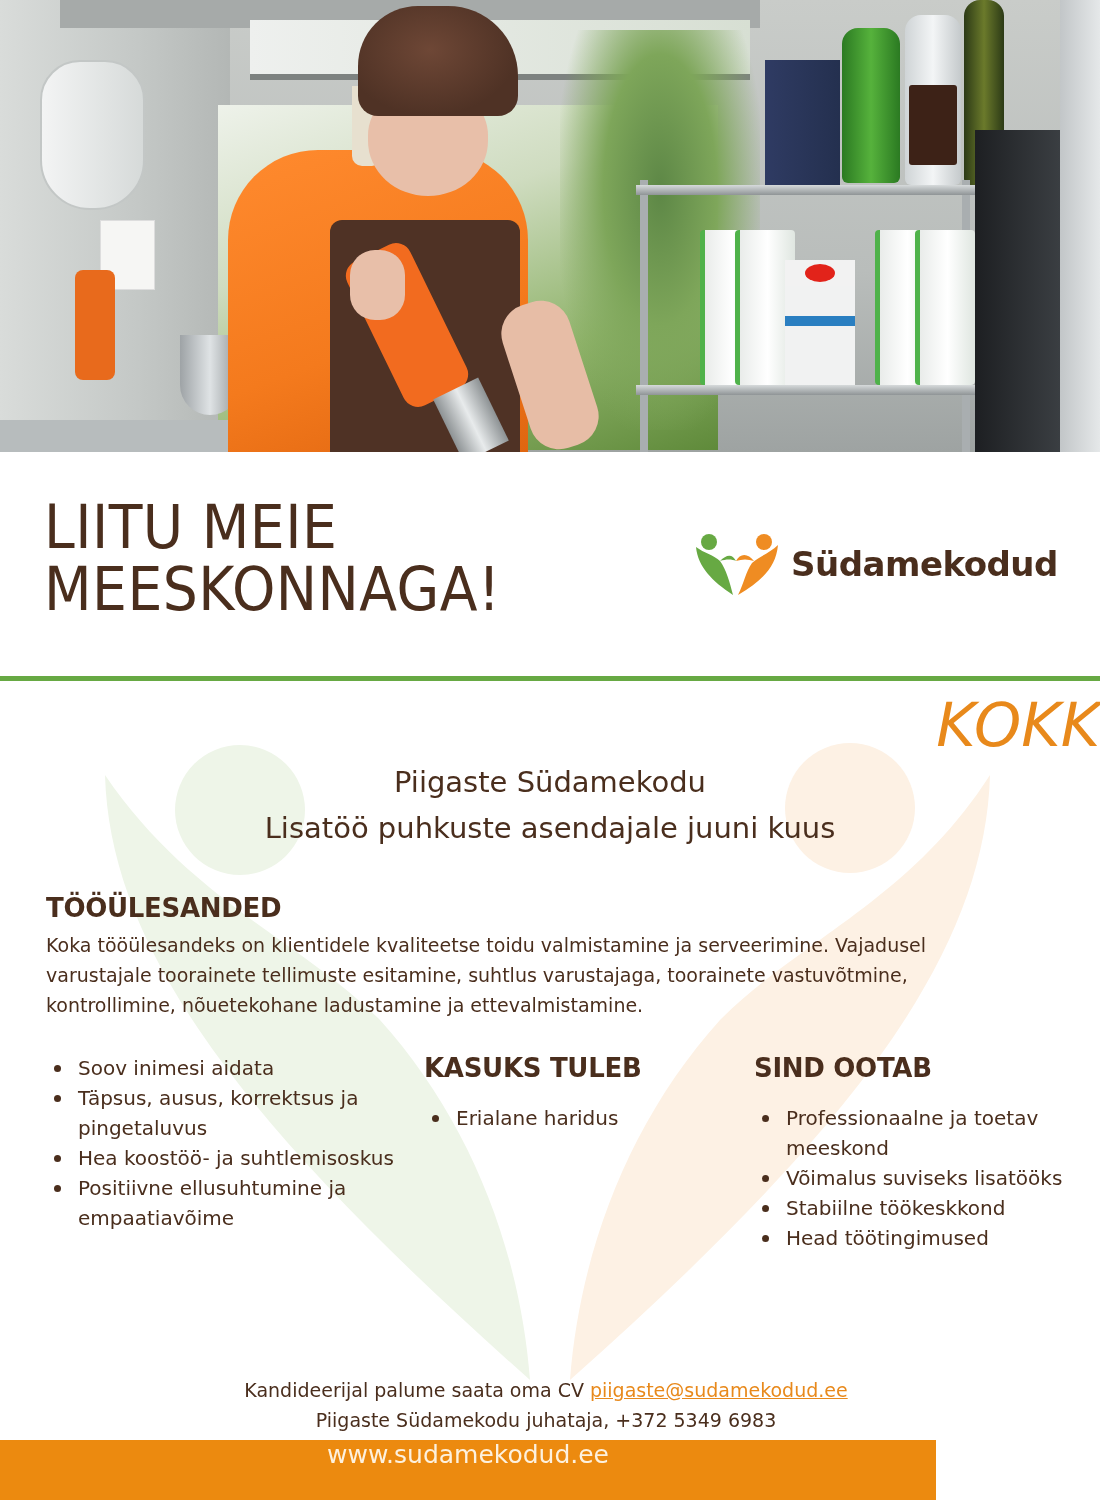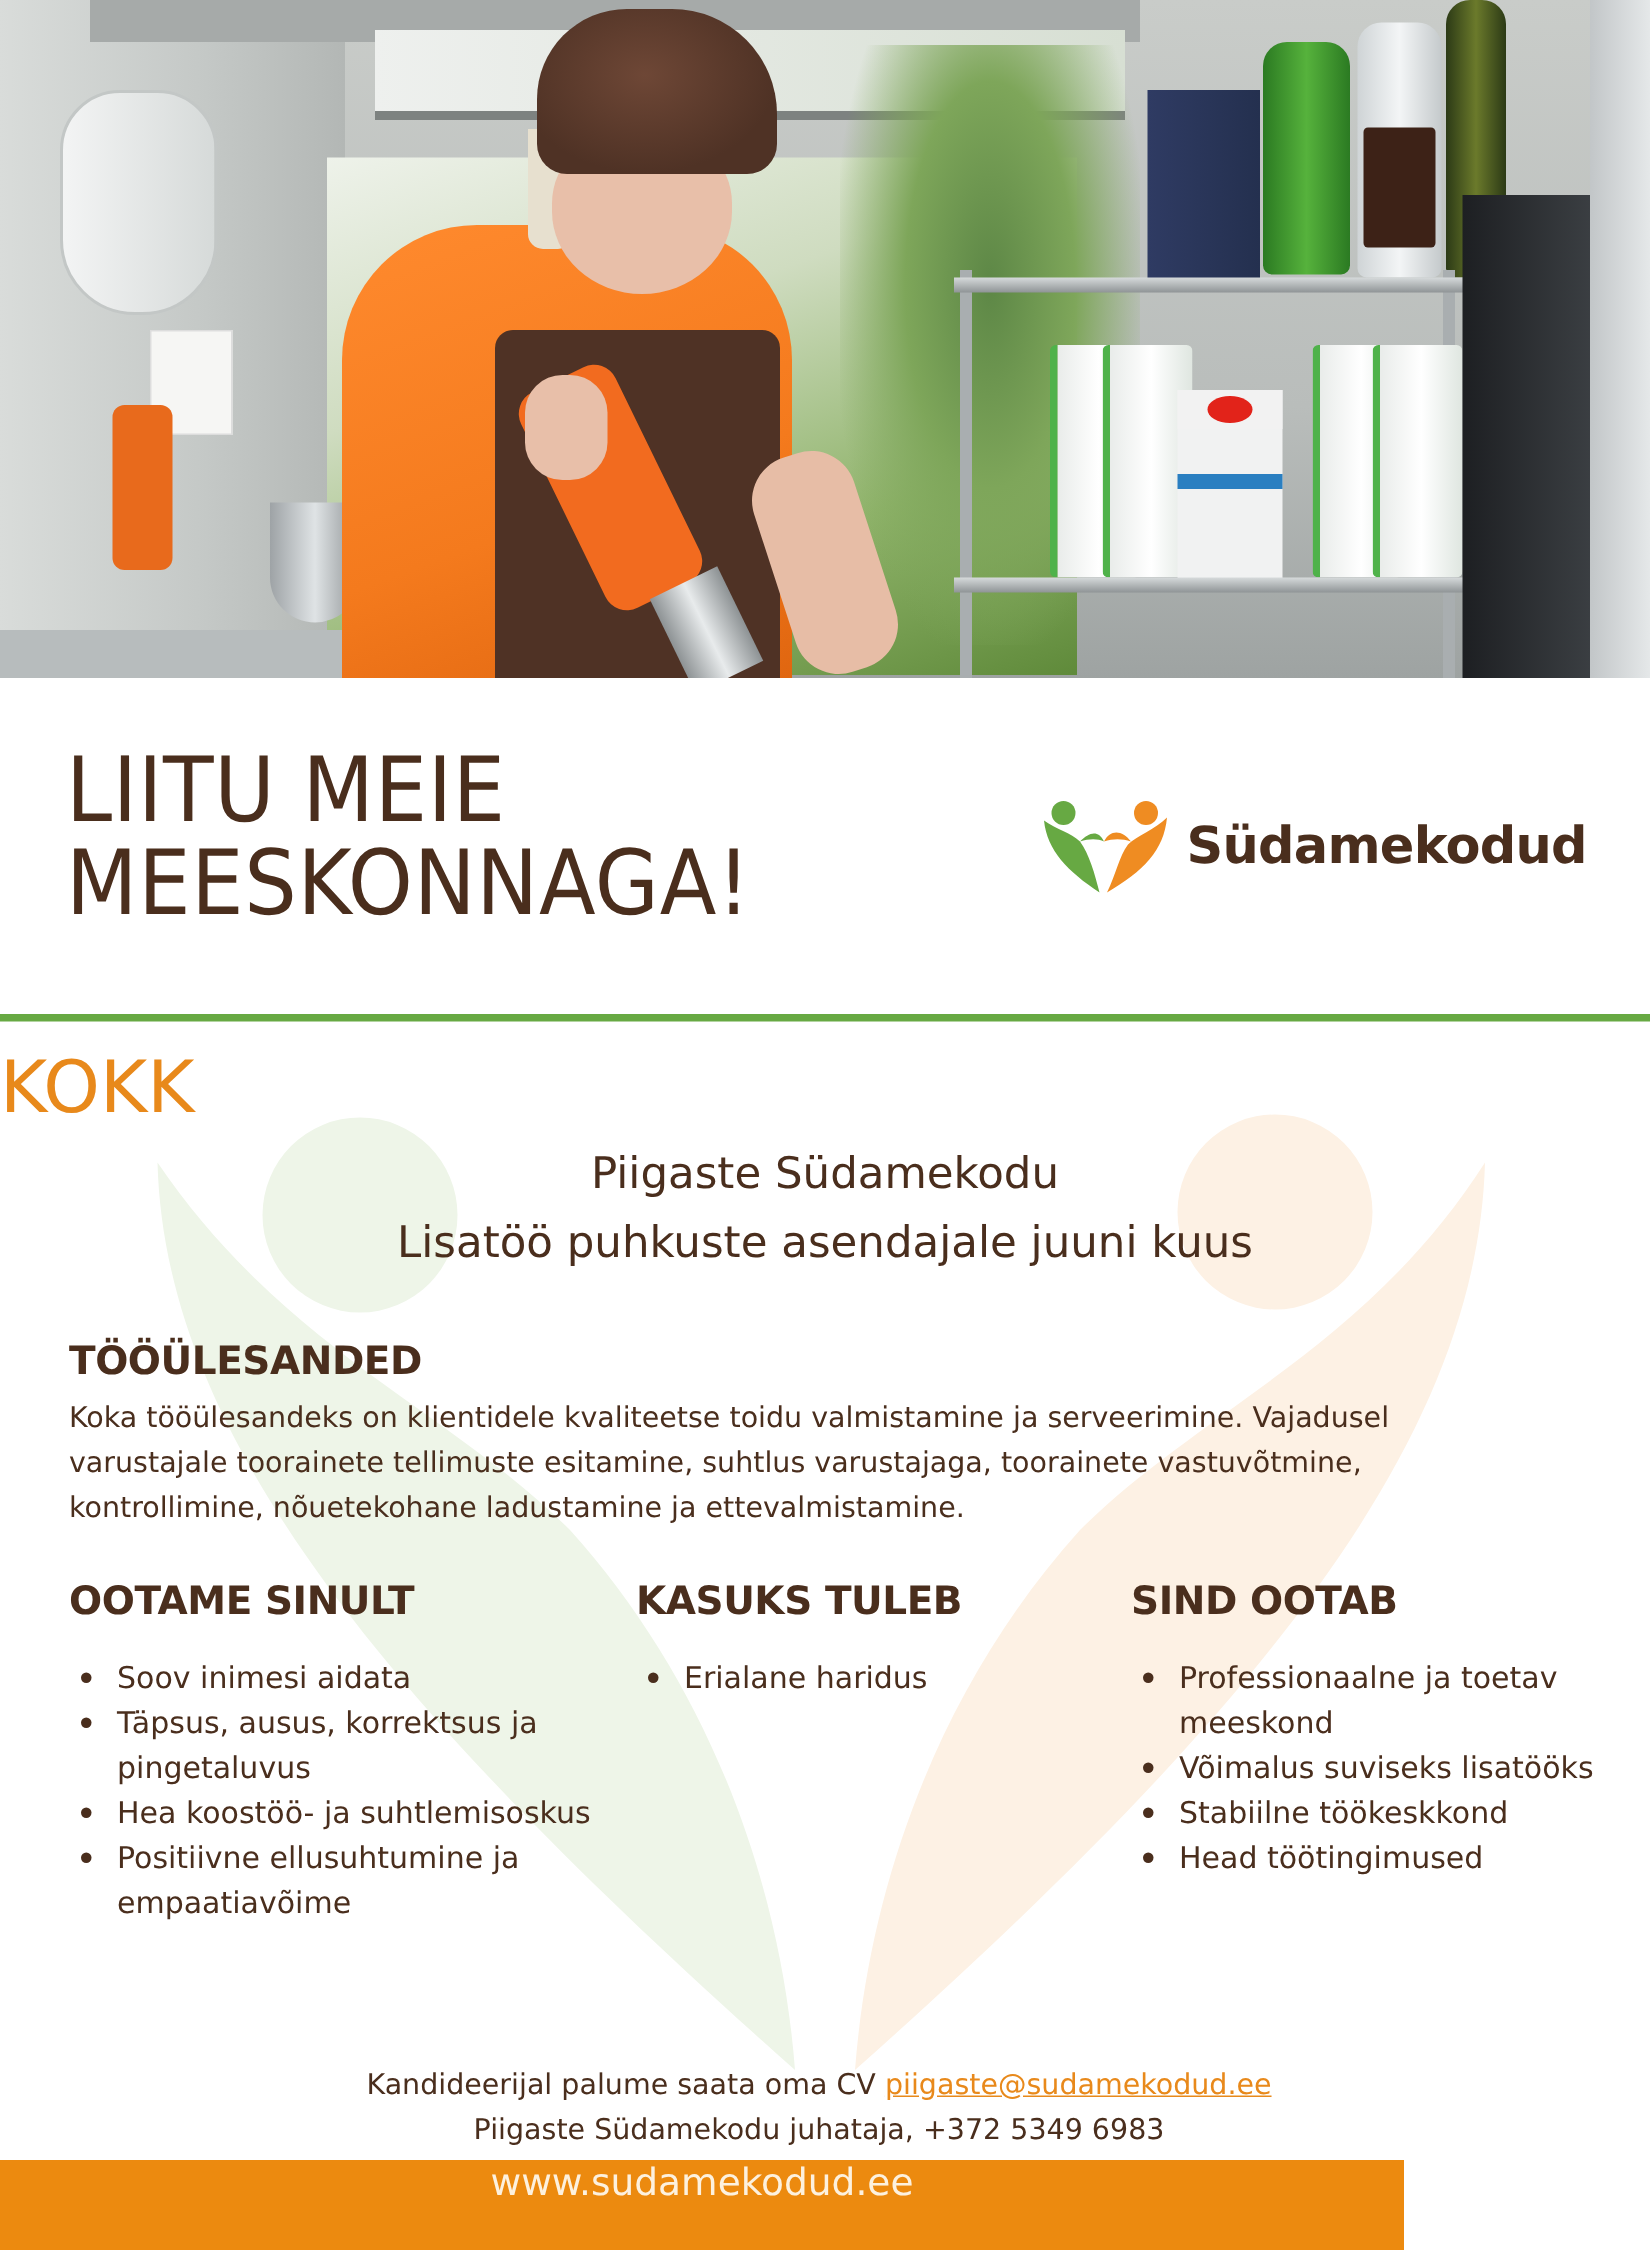--- a/index.html
+++ b/index.html
@@ -67,22 +67,22 @@
   .logo { position: absolute; left: 692px; top: 528px; width: 360px; height: 72px; display: flex; align-items: center; }
   .logo svg { width: 90px; height: 66px; flex: none; }
   .logo-text { margin-left: 9px; font-family: "DejaVu Sans", sans-serif; font-weight: bold; font-size: 34px; color: #4a2e1d; letter-spacing: -0.5px; }
 
   .green-rule { position: absolute; left: 0; top: 676px; width: 1100px; height: 5px; background: #67a943; }
 
   
   .watermark { position: absolute; left: 0; top: 690px; width: 1100px; height: 745px; pointer-events: none; }
 
   
-  .job-title { position: absolute; left: 0; top: 690px; width: 1100px; text-align: left;
-    font-family: "DejaVu Sans", sans-serif; font-size: 48px; line-height: 70px; color: #e8891b; }
+  .job-title { position: absolute; left: 0; top: 690px; width: 1100px; text-align: right;
+    font-family: "DejaVu Sans", sans-serif; font-size: 60px; line-height: 70px; color: #e8891b; font-style: italic; }
   .job-sub { position: absolute; left: 0; width: 1100px; text-align: center;
     font-family: "DejaVu Sans", sans-serif; font-size: 29px; line-height: 40px; color: #4a2e1d; }
   .job-sub.one { top: 762px; }
   .job-sub.two { top: 808px; }
 
   
   .h2 { font-family: "DejaVu Sans", sans-serif; font-weight: bold; font-size: 26px; color: #4a2e1d; letter-spacing: -0.3px; }
   .tasks-title { position: absolute; left: 46px; top: 893px; }
   .tasks-body { position: absolute; left: 46px; top: 930px; width: 960px;
     font-family: "DejaVu Sans", sans-serif; font-size: 19px; line-height: 30px; color: #4a2e1d; }
@@ -180,21 +180,20 @@
 </svg>
 
 <div class="job-title">KOKK</div>
 <div class="job-sub one">Piigaste Südamekodu</div>
 <div class="job-sub two">Lisatöö puhkuste asendajale juuni kuus</div>
 
 <div class="h2 tasks-title">TÖÖÜLESANDED</div>
 <p class="tasks-body">Koka tööülesandeks on klientidele kvaliteetse toidu valmistamine ja serveerimine. Vajadusel varustajale toorainete tellimuste esitamine, suhtlus varustajaga, toorainete vastuvõtmine, kontrollimine, nõuetekohane ladustamine ja ettevalmistamine.</p>
 
 <div class="col c1">
-  <div class="h2">OOTAME SINULT</div>
   <ul>
     <li>Soov inimesi aidata</li>
     <li>Täpsus, ausus, korrektsus ja pingetaluvus</li>
     <li>Hea koostöö- ja suhtlemisoskus</li>
     <li>Positiivne ellusuhtumine ja empaatiavõime</li>
   </ul>
 </div>
 
 <div class="col c2">
   <div class="h2">KASUKS TULEB</div>

